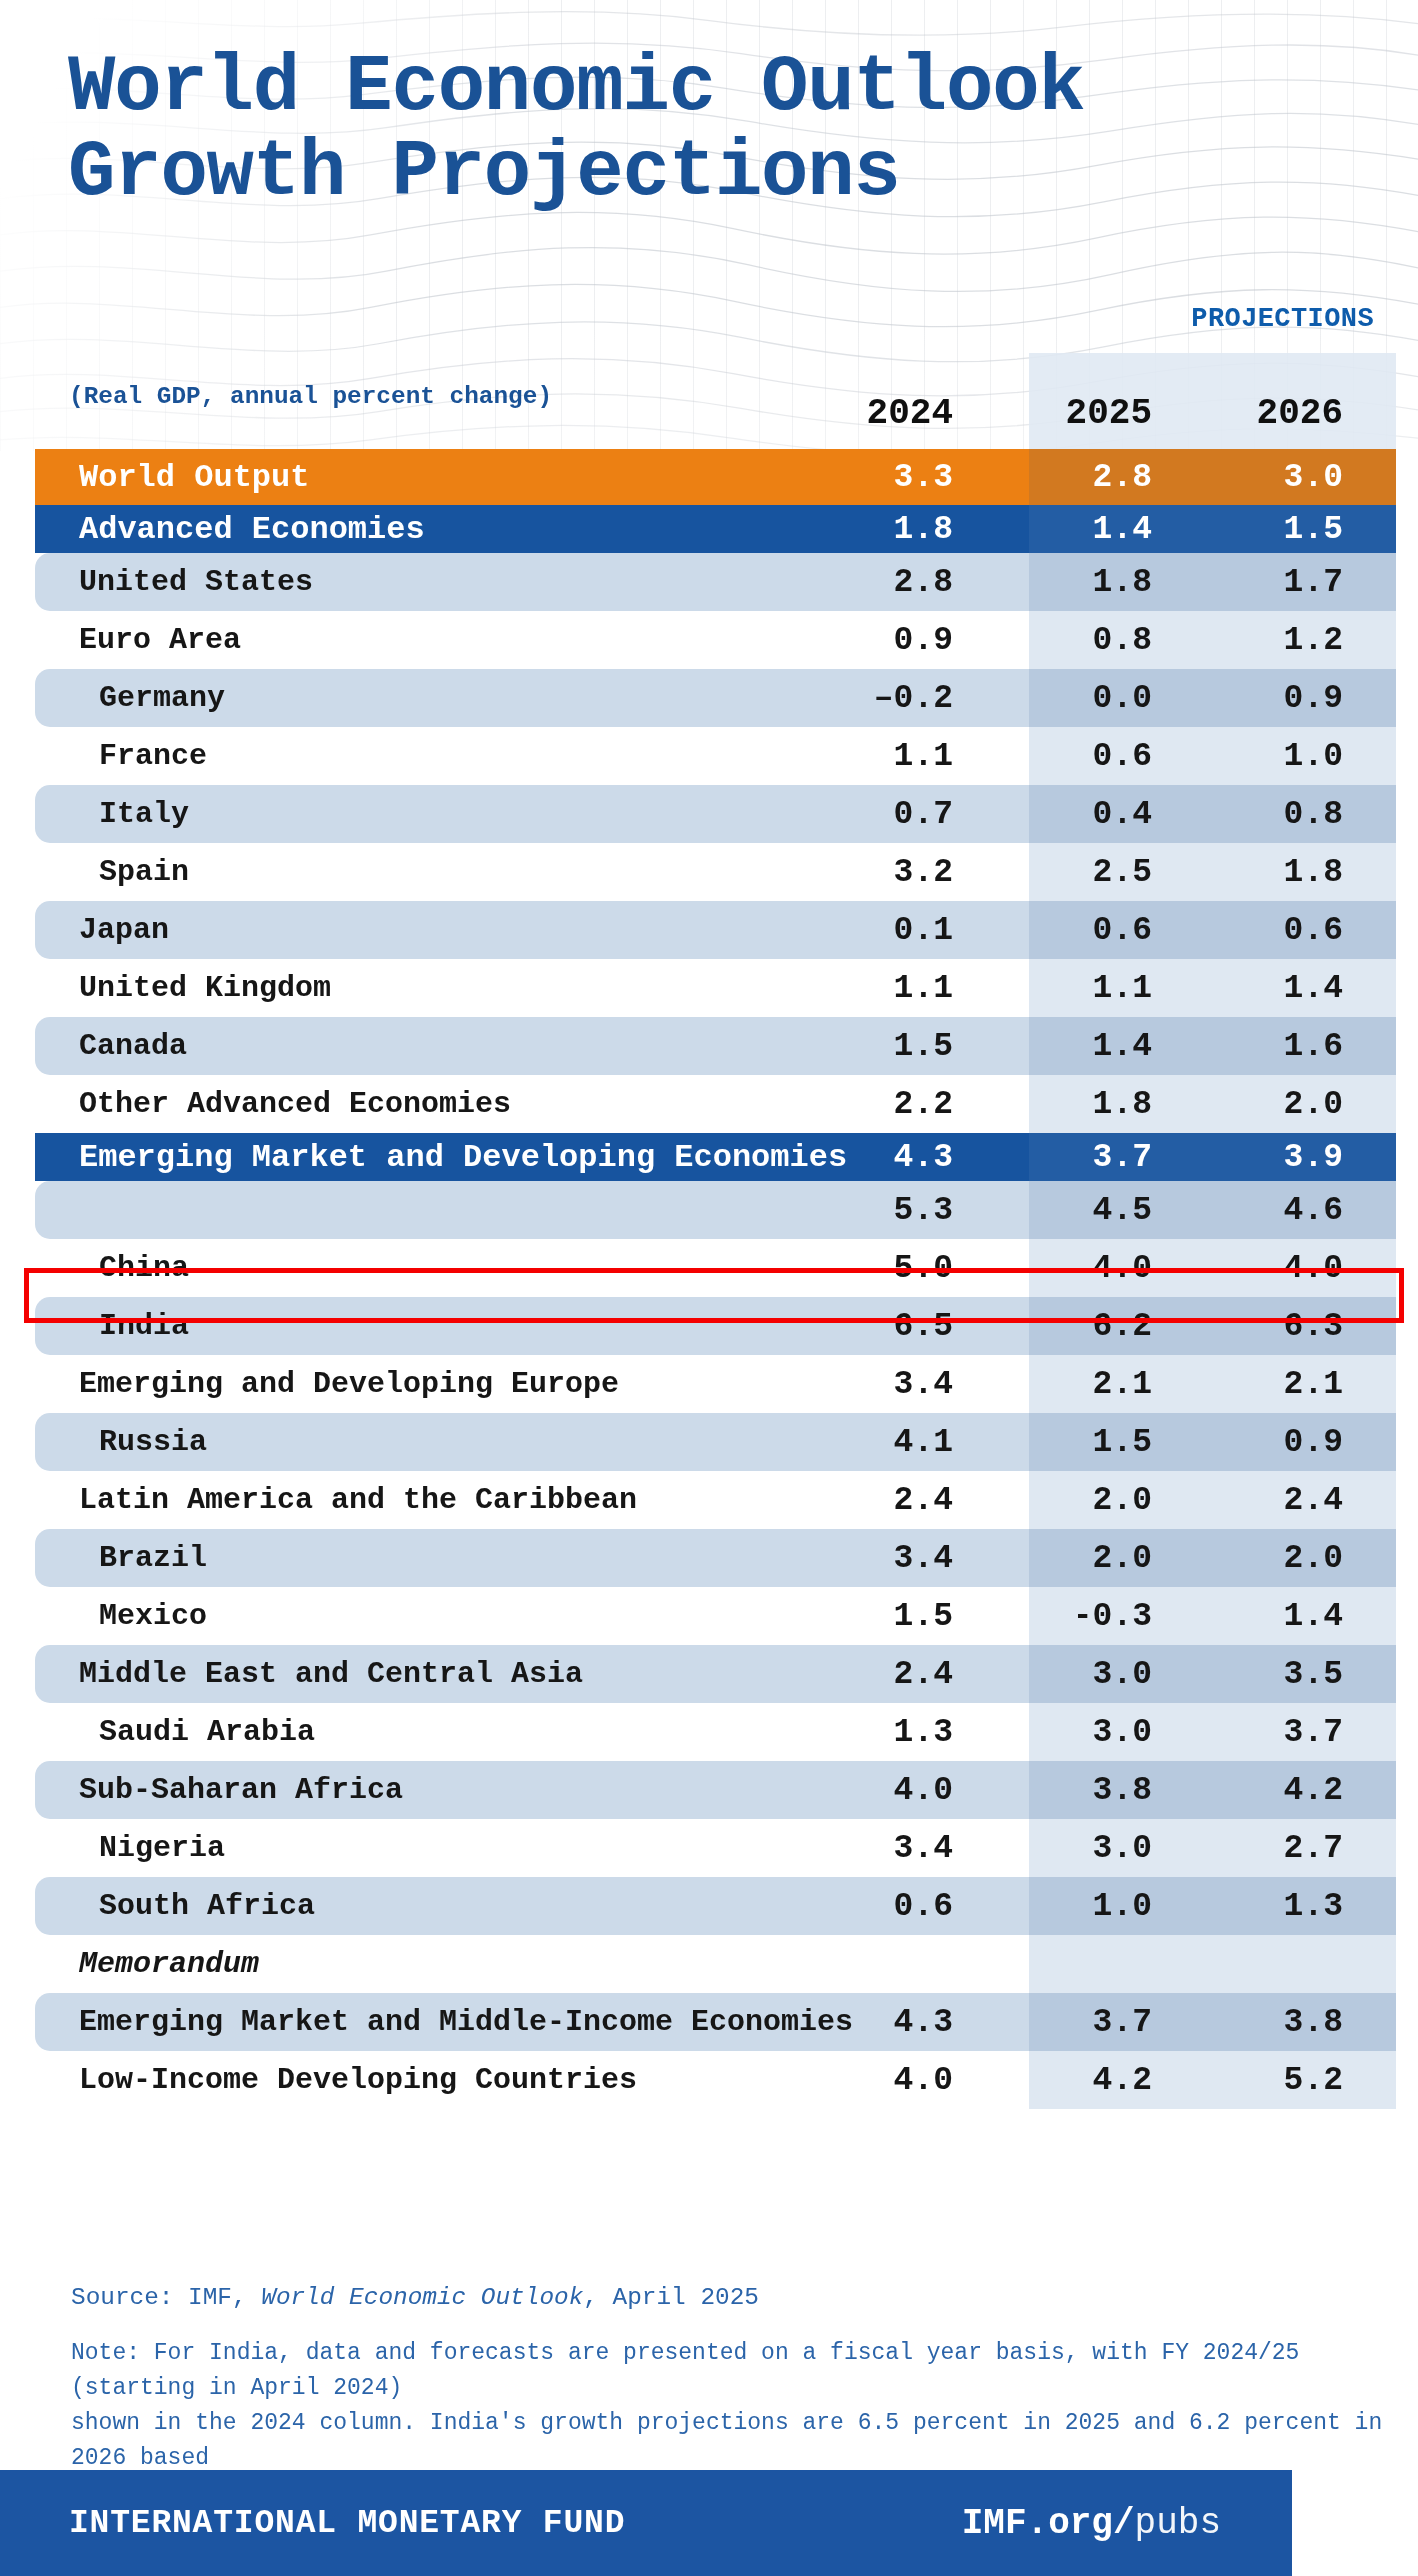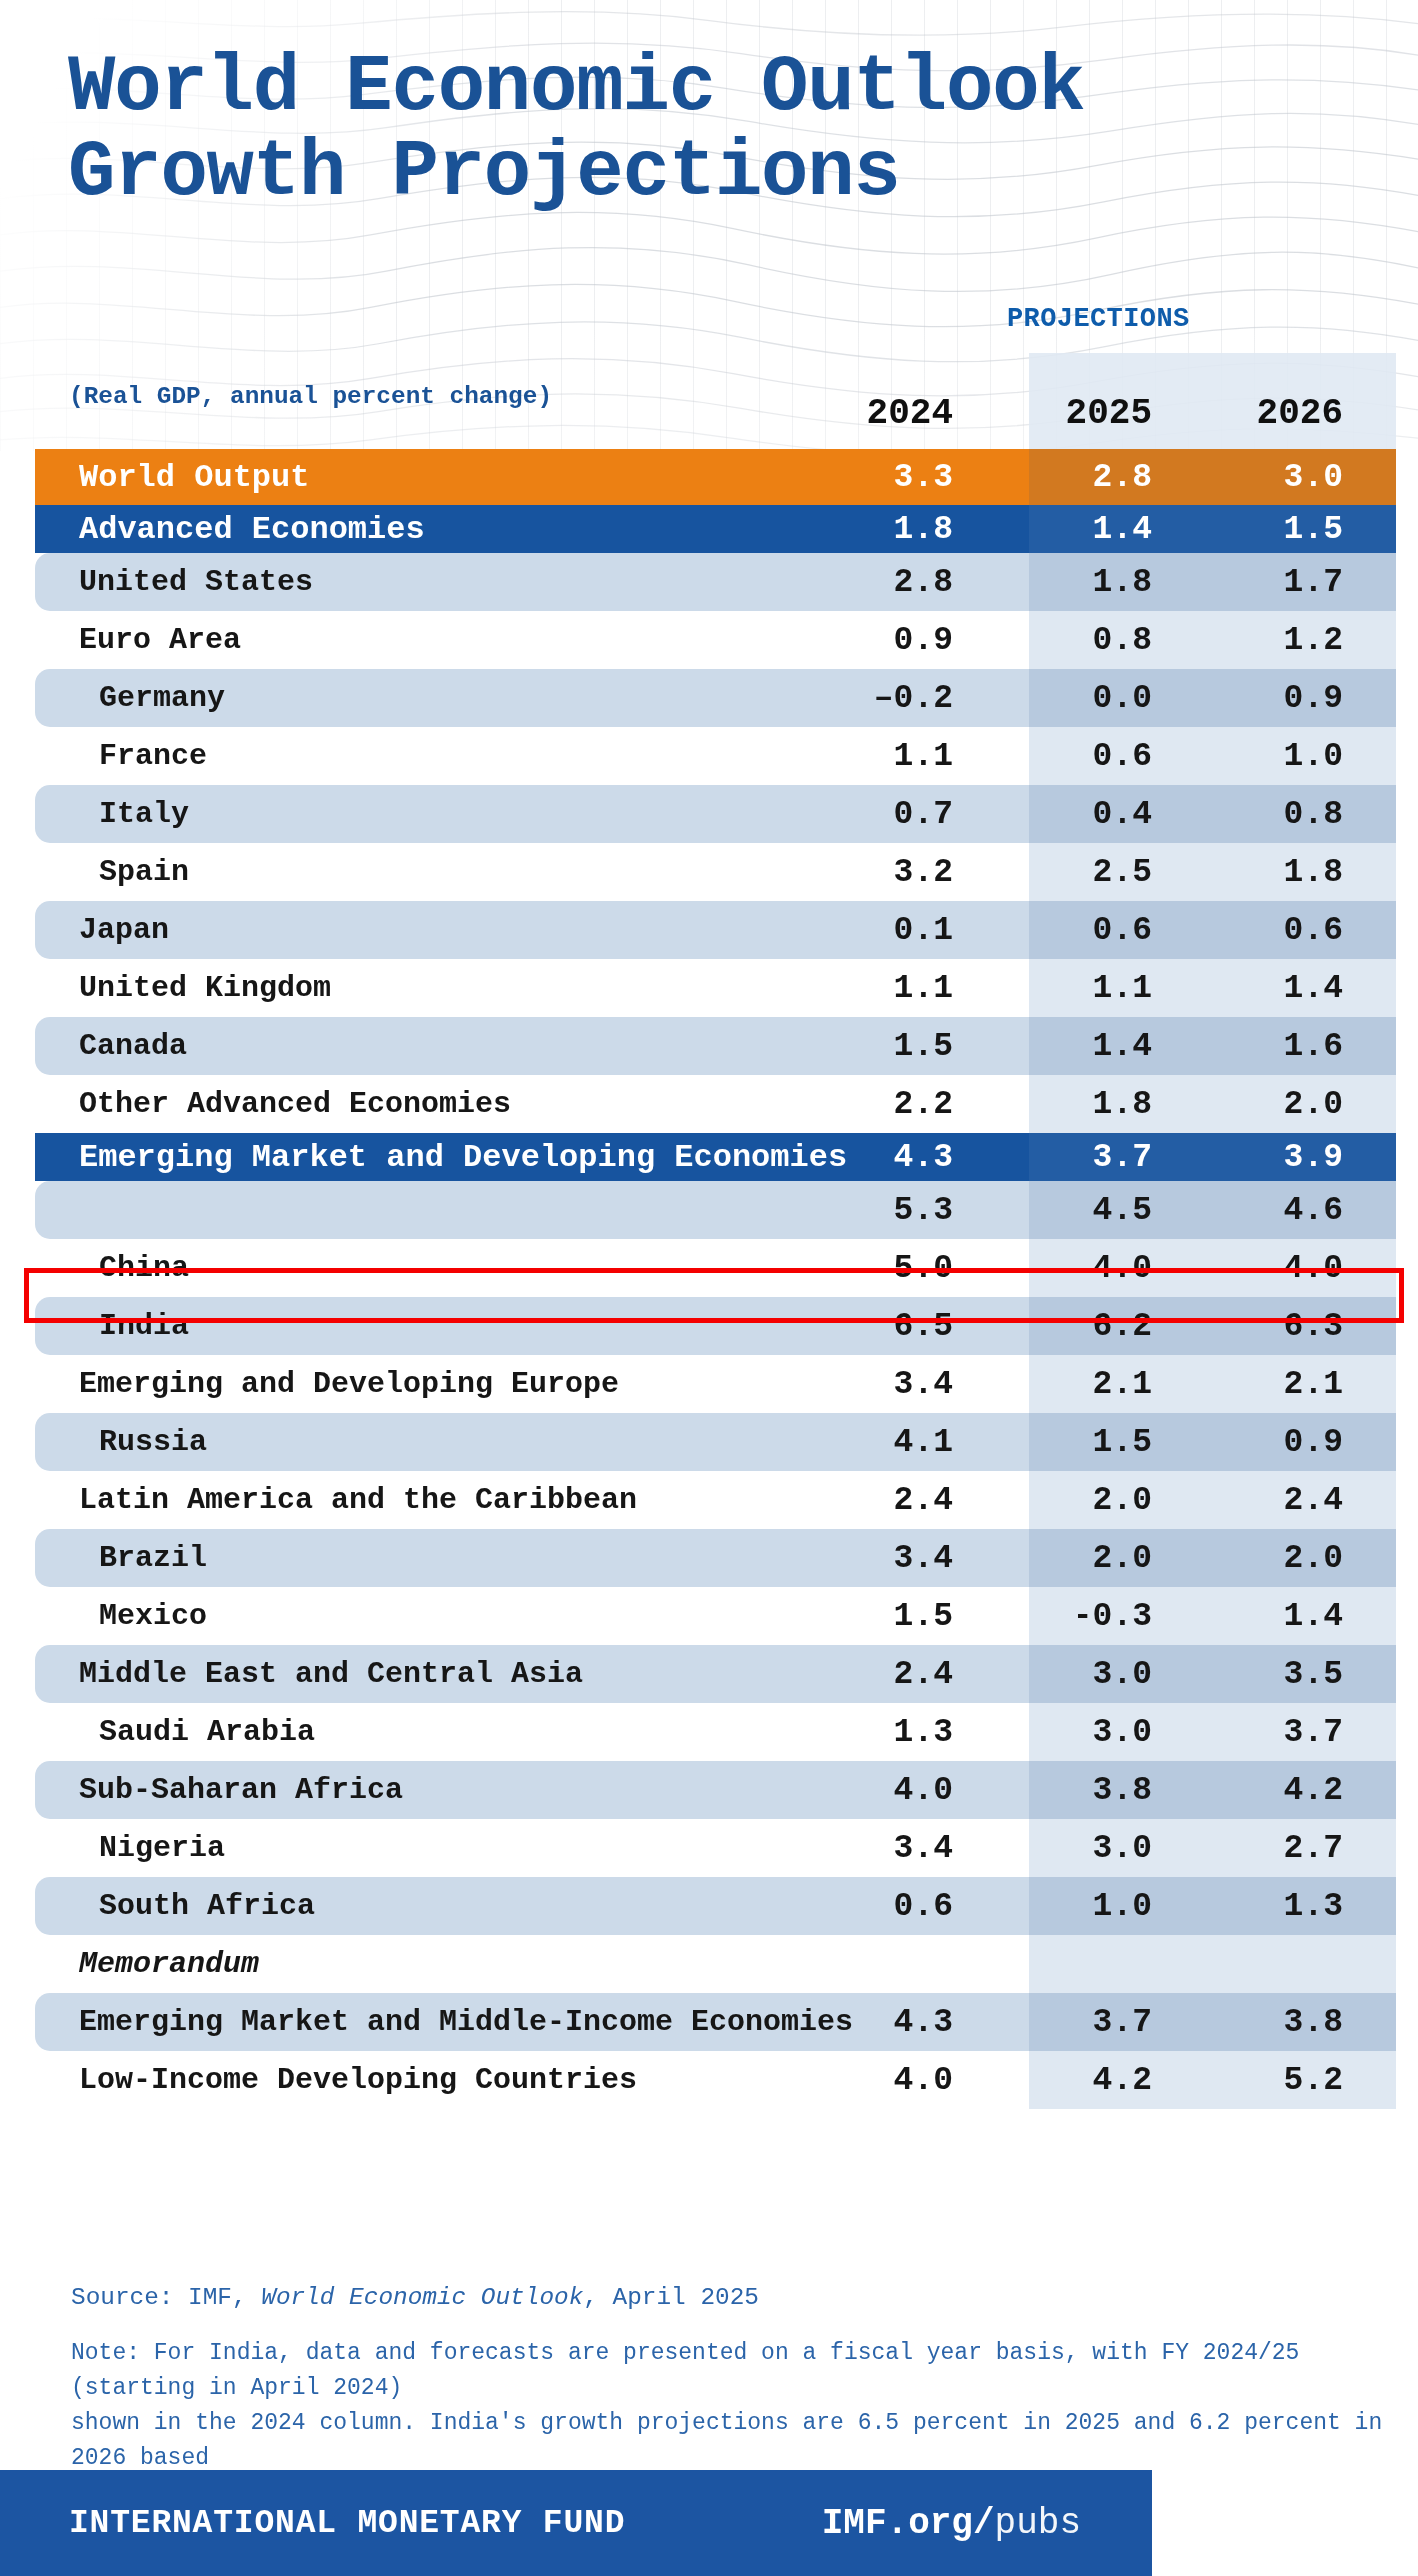--- a/index.html
+++ b/index.html
@@ -10,21 +10,21 @@
   #mesh-wrap{position:absolute;left:0;top:0;width:1419px;height:451px;
     background:repeating-linear-gradient(90deg, rgba(165,172,182,.20) 0 1.2px, transparent 1.2px 33px);}
   #mesh-wrap svg{position:absolute;left:0;top:0;}
   #mesh-fade{position:absolute;left:0;top:0;width:1419px;height:451px;
     background:linear-gradient(118deg,#ffffff 6%,rgba(255,255,255,0) 34%),
                linear-gradient(0deg,rgba(255,255,255,.25),rgba(255,255,255,0) 30%);}
 
   
   #title{position:absolute;left:68px;top:46px;font-size:79px;line-height:1.08;
     font-weight:700;letter-spacing:-1.2px;color:#1a5296;}
-  #projections-label{position:absolute;left:1029px;top:304px;width:367px;text-align:left;
+  #projections-label{position:absolute;left:1029px;top:304px;width:367px;text-align:right;
     transform:translateX(-22px);font-size:27px;font-weight:700;letter-spacing:0.4px;color:#0e5cab;}
   #band-header{position:absolute;left:1029px;top:353px;width:367px;height:96px;
     background:rgba(223,232,242,.88);}
   #unit-label{position:absolute;left:69px;top:383px;font-size:24.4px;font-weight:700;color:#1a5296;}
   #year-row{position:absolute;left:35px;top:393px;width:1361px;height:44px;}
   #year-row .yr{position:absolute;top:0;width:189px;text-align:right;
     font-size:36px;font-weight:700;color:#101010;}
 
   
   #table{position:absolute;left:35px;top:449px;width:1361px;}
@@ -51,21 +51,21 @@
   #highlight-box{position:absolute;left:24px;top:1268px;width:1380px;height:55px;
     border:5.5px solid #f40000;box-sizing:border-box;z-index:5;background:transparent;}
 
   
   #source-line{position:absolute;left:71px;top:2284px;font-size:24.4px;font-weight:400;color:#2b64a9;}
   #source-line .ital{font-style:italic;}
   #note-block{position:absolute;left:71px;top:2336px;font-size:23px;font-weight:400;
     line-height:35px;color:#2b64a9;}
 
   
-  #footer-bar{position:absolute;left:0;top:2470px;width:1152px;height:106px;background:#1c55a2;}
+  #footer-bar{position:absolute;left:0;top:2470px;width:1292px;height:106px;background:#1c55a2;}
   #footer-org{position:absolute;left:69px;top:50%;transform:translateY(-50%);
     font-size:33px;font-weight:700;letter-spacing:0.8px;color:#ffffff;}
   #footer-site{position:absolute;right:71px;top:50%;transform:translateY(-50%);
     font-size:36px;color:#ffffff;}
   #footer-site .bold{font-weight:700;} #footer-site .light{font-weight:400;opacity:.95;}
 </style>
 </head>
 <body>
 
 <div id="page">

